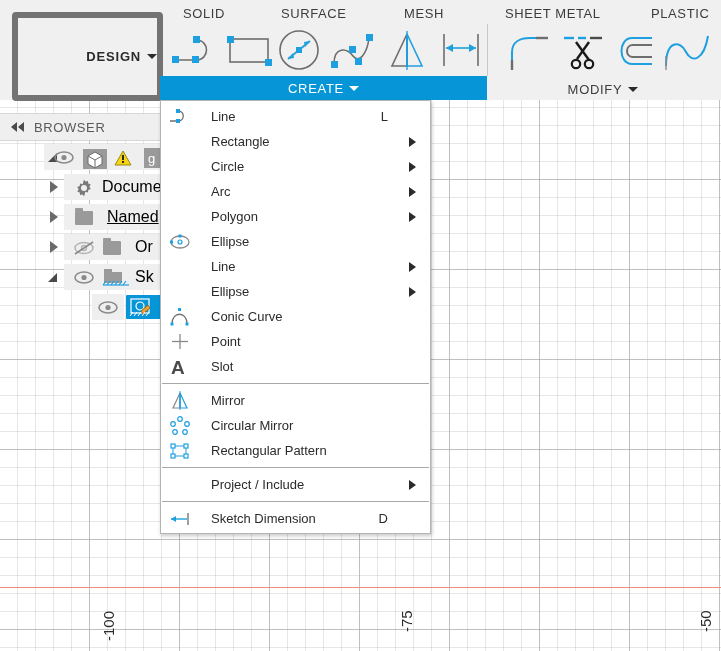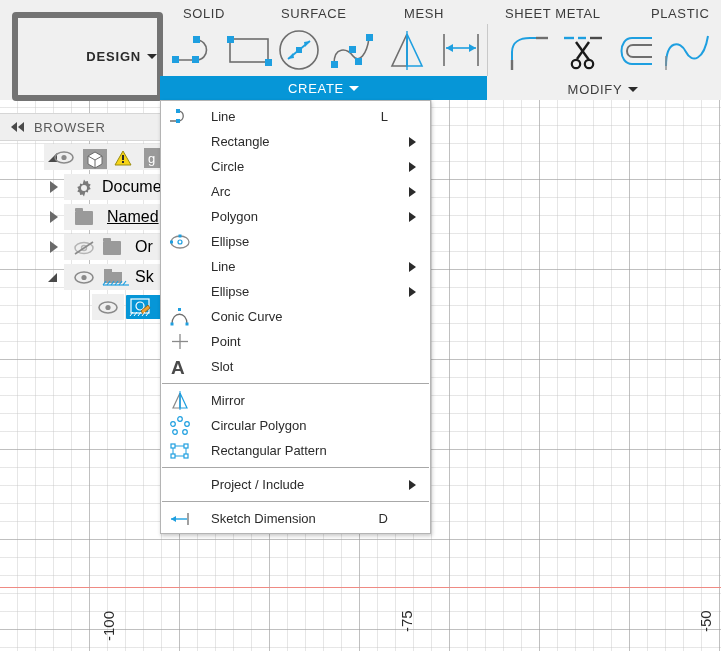--- a/index.html
+++ b/index.html
@@ -485,21 +485,21 @@
     <div class="mi">
       <span class="mi-icon">
         <svg width="22" height="25" viewBox="0 0 22 25">
           <circle cx="11" cy="6" r="2.3" fill="none" stroke="#1e9fe0" stroke-width="1.2"></circle>
           <circle cx="4" cy="11" r="2.3" fill="none" stroke="#1e9fe0" stroke-width="1.2"></circle>
           <circle cx="18" cy="11" r="2.3" fill="none" stroke="#1e9fe0" stroke-width="1.2"></circle>
           <circle cx="6" cy="19" r="2.3" fill="none" stroke="#1e9fe0" stroke-width="1.2"></circle>
           <circle cx="16" cy="19" r="2.3" fill="none" stroke="#1e9fe0" stroke-width="1.2"></circle>
         </svg>
       </span>
-      <span class="mi-label">Circular Polygon</span>
+      <span class="mi-label">Circular Mirror</span>
     </div>
     <div class="mi">
       <span class="mi-icon">
         <svg width="22" height="25" viewBox="0 0 22 25">
           <rect x="2" y="6" width="4" height="4" fill="none" stroke="#1e9fe0" stroke-width="1.2"></rect>
           <rect x="15" y="6" width="4" height="4" fill="none" stroke="#1e9fe0" stroke-width="1.2"></rect>
           <rect x="2" y="16" width="4" height="4" fill="none" stroke="#1e9fe0" stroke-width="1.2"></rect>
           <rect x="15" y="16" width="4" height="4" fill="none" stroke="#1e9fe0" stroke-width="1.2"></rect>
           <line x1="6" y1="8" x2="15" y2="8" stroke="#1e9fe0" stroke-width="1"></line>
           <line x1="6" y1="18" x2="15" y2="18" stroke="#1e9fe0" stroke-width="1"></line>

